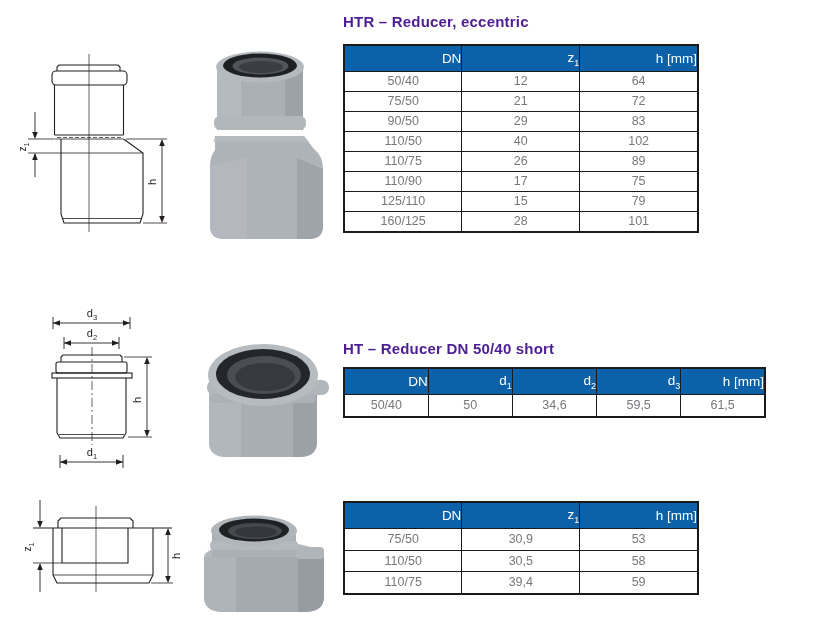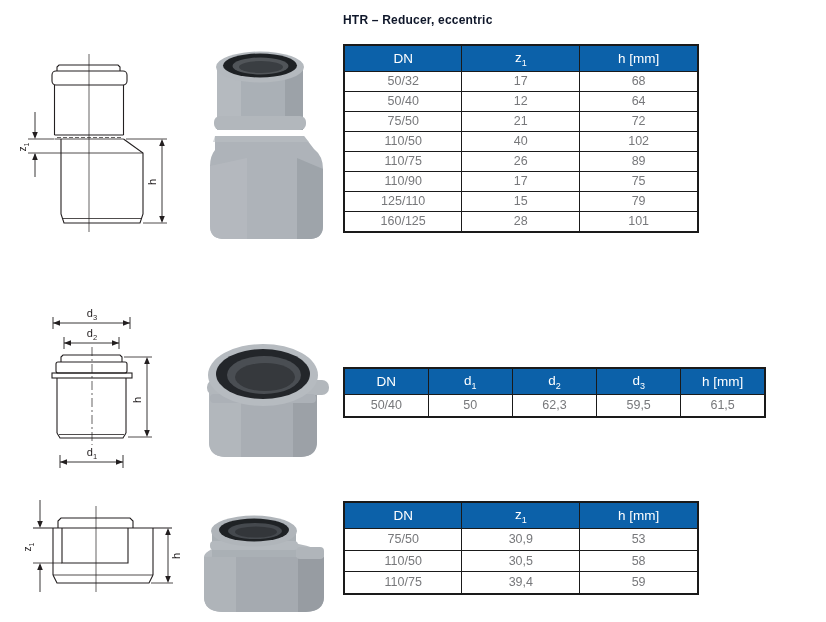--- a/index.html
+++ b/index.html
@@ -2,30 +2,30 @@
 <html><head>
 <meta charset="utf-8">
 <style>
   html,body{margin:0;padding:0;background:#e8e8e8;}
   .page{
     position:relative;width:826px;height:622px;background:#ffffff;
     font-family:"Liberation Sans", sans-serif;overflow:hidden;margin:0 auto;
   }
   .abs{position:absolute;}
   .sec-title{
-    color:#0f172a;font-size:12px;font-weight:bold;letter-spacing:.2px;
+    color:#4c1d95;font-size:15px;font-weight:bold;letter-spacing:.2px;
     white-space:nowrap;
   }
   table.datatable{
     border-collapse:collapse;table-layout:fixed;
     border:2px solid #1a1a1a;background:#fff;
   }
   table.datatable th{
     background:#0c61a9;color:#ffffff;font-weight:normal;font-size:13.5px;
-    border:1px solid #1a1a1a;height:25px;text-align:center;padding:0;
+    border:1px solid #1a1a1a;height:25px;text-align:right;padding:0;
   }
   table.datatable td{
     border:1px solid #1a1a1a;color:#77787b;font-size:12.5px;
     text-align:center;padding:0;height:19px;line-height:1;
   }
   table.t1 td{height:19px;}
   table.t2 td{height:21px;}
   table.t3 td{height:20.5px;}
   table.datatable th sub{font-size:9px;}
   svg text{font-family:"Liberation Sans", sans-serif;}
@@ -99,33 +99,33 @@
       </colgroup>
     <thead>
       <tr>
         <th><span>DN</span></th>
         <th><span>z</span><sub>1</sub></th>
         <th><span>h [mm]</span></th>
       </tr>
     </thead>
     <tbody>
         <tr>
-          <td>50/32</td>
-          <td>17</td>
-          <td>68</td>
-        </tr>
-        <tr>
           <td>50/40</td>
           <td>12</td>
           <td>64</td>
         </tr>
         <tr>
           <td>75/50</td>
           <td>21</td>
           <td>72</td>
+        </tr>
+        <tr>
+          <td>90/50</td>
+          <td>29</td>
+          <td>83</td>
         </tr>
         <tr>
           <td>110/50</td>
           <td>40</td>
           <td>102</td>
         </tr>
         <tr>
           <td>110/75</td>
           <td>26</td>
           <td>89</td>
@@ -198,20 +198,21 @@
     <path d="M12,58 L12,110 Q12,124 28,125 L44,125 L44,58 Z" fill="#b4b9be" opacity="0.8"></path>
     <path d="M120,58 L120,110 Q120,124 104,125 L96,125 L96,58 Z" fill="#989ea4" opacity="0.8"></path>
     <rect x="10" y="48" width="122" height="15" rx="7" fill="#b2b7bc"></rect>
     <rect x="13" y="62" width="106" height="9" rx="4" fill="#acb1b7"></rect>
     <ellipse cx="66" cy="43" rx="55" ry="31" fill="#b6bbc0"></ellipse>
     <ellipse cx="66" cy="42" rx="47" ry="25" fill="#23262a"></ellipse>
     <ellipse cx="67" cy="43" rx="37" ry="19" fill="#4a4e53"></ellipse>
     <ellipse cx="68" cy="45" rx="30" ry="14" fill="#36393d"></ellipse>
   </svg>
 
+  <div class="abs sec-title" style="left:343px;top:340px;">HT – Reducer DN 50/40 short</div>
 
   <table class="datatable t2 abs" style="left:343px;top:367px;width:423px;">
     <colgroup>
         <col style="width:20%">
         <col style="width:20%">
         <col style="width:20%">
         <col style="width:20%">
         <col style="width:20%">
       </colgroup>
     <thead>
@@ -220,21 +221,21 @@
         <th><span>d</span><sub>1</sub></th>
         <th><span>d</span><sub>2</sub></th>
         <th><span>d</span><sub>3</sub></th>
         <th><span>h [mm]</span></th>
       </tr>
     </thead>
     <tbody>
         <tr>
           <td>50/40</td>
           <td>50</td>
-          <td>62,3</td>
+          <td>34,6</td>
           <td>59,5</td>
           <td>61,5</td>
         </tr>
       </tbody>
   </table>
 
   <svg class="abs dwg" style="left:10px;top:494px;" width="182" height="125" viewBox="0 0 182 125">
     <g stroke="#231f20" stroke-width="1.1">
 
       <line x1="23" y1="34" x2="162" y2="34"></line>

